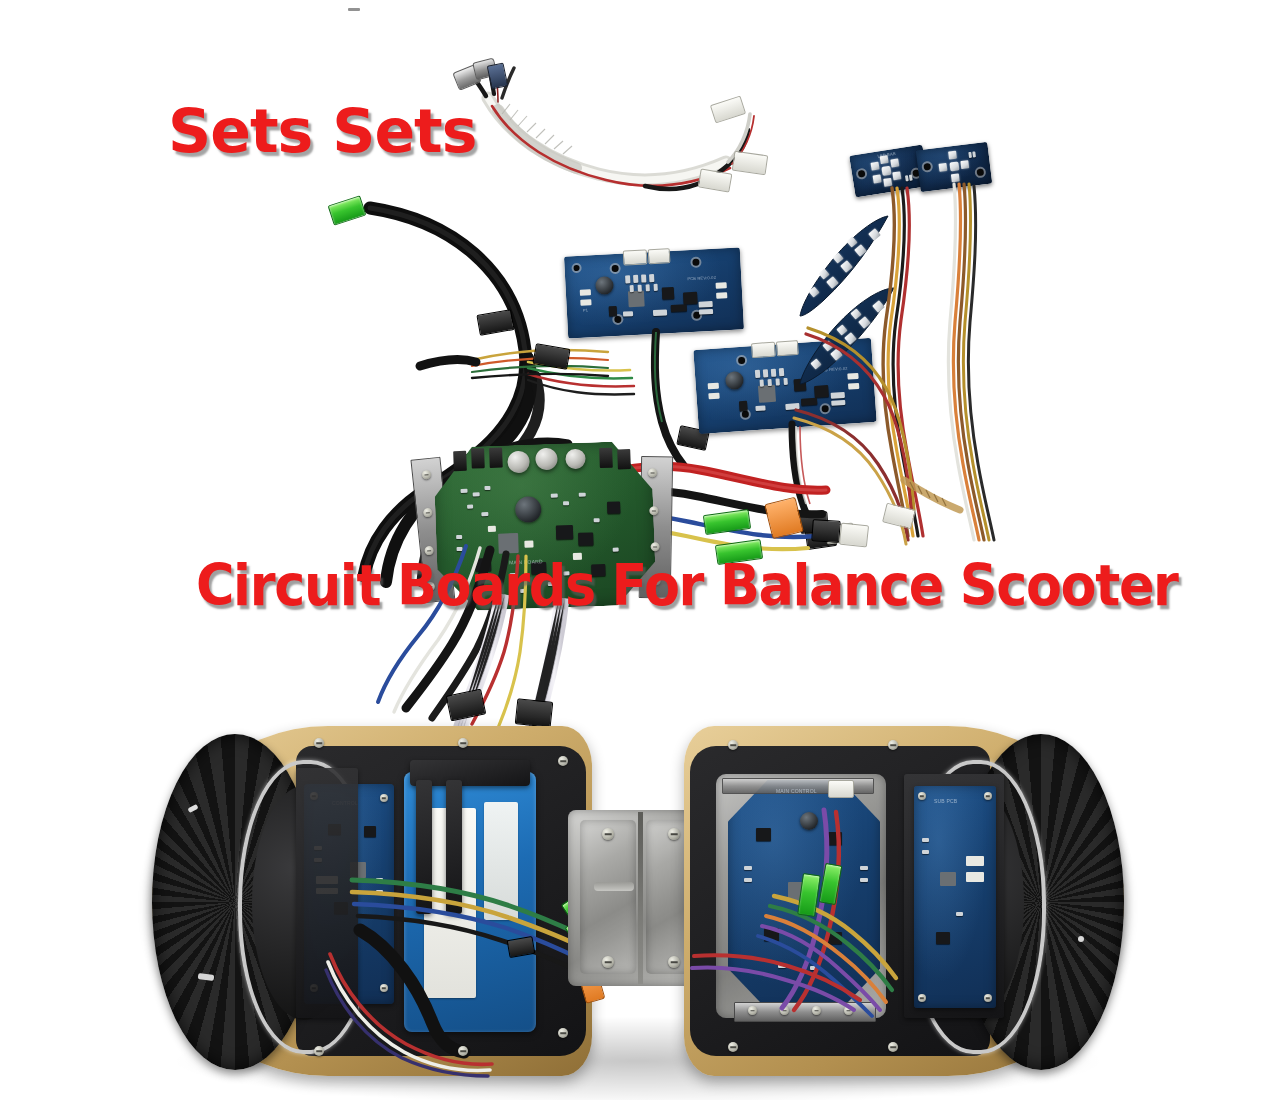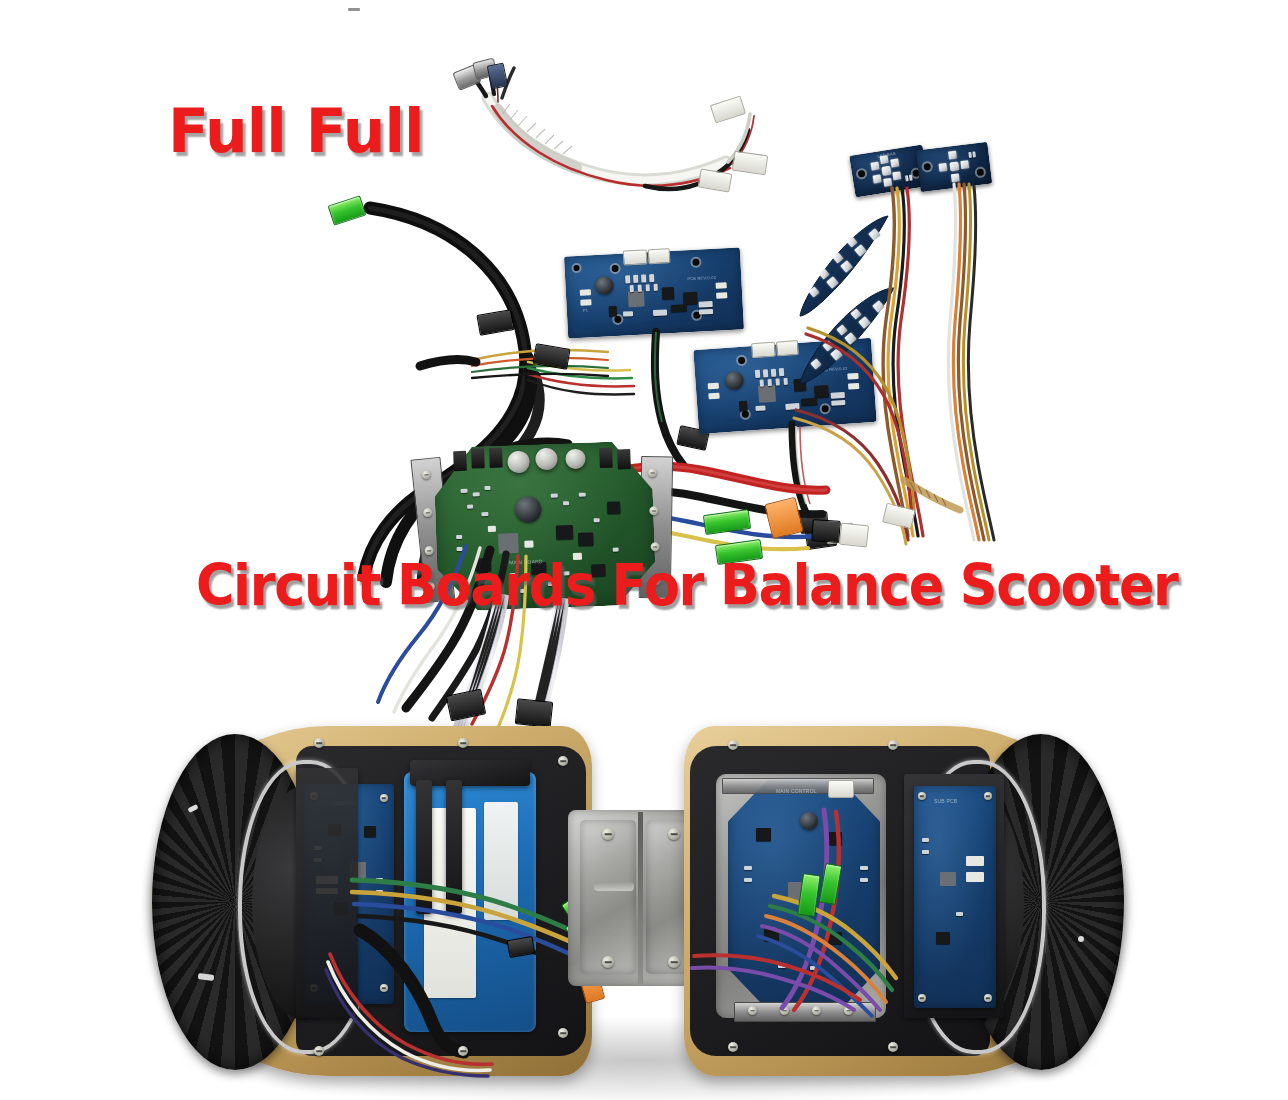--- a/index.html
+++ b/index.html
@@ -669,16 +669,16 @@
     <div class="screw" style="left:186px;top:330px;width:10px;height:10px;"></div>
     <div class="screw" style="left:330px;top:330px;width:10px;height:10px;"></div>
     <div class="screw" style="left:430px;top:40px;width:10px;height:10px;"></div>
     <div class="screw" style="left:430px;top:312px;width:10px;height:10px;"></div>
     <div class="screw" style="left:600px;top:24px;width:10px;height:10px;"></div>
     <div class="screw" style="left:760px;top:24px;width:10px;height:10px;"></div>
     <div class="screw" style="left:600px;top:326px;width:10px;height:10px;"></div>
     <div class="screw" style="left:760px;top:326px;width:10px;height:10px;"></div>
   </div>
 
-  <div class="caption" id="cap-full">Full Full</div>
+  <div class="caption" id="cap-full">Sets Sets</div>
   <div class="caption" id="cap-main">Circuit Boards For Balance Scooter</div>
 
 </div>
 
 </body></html>

